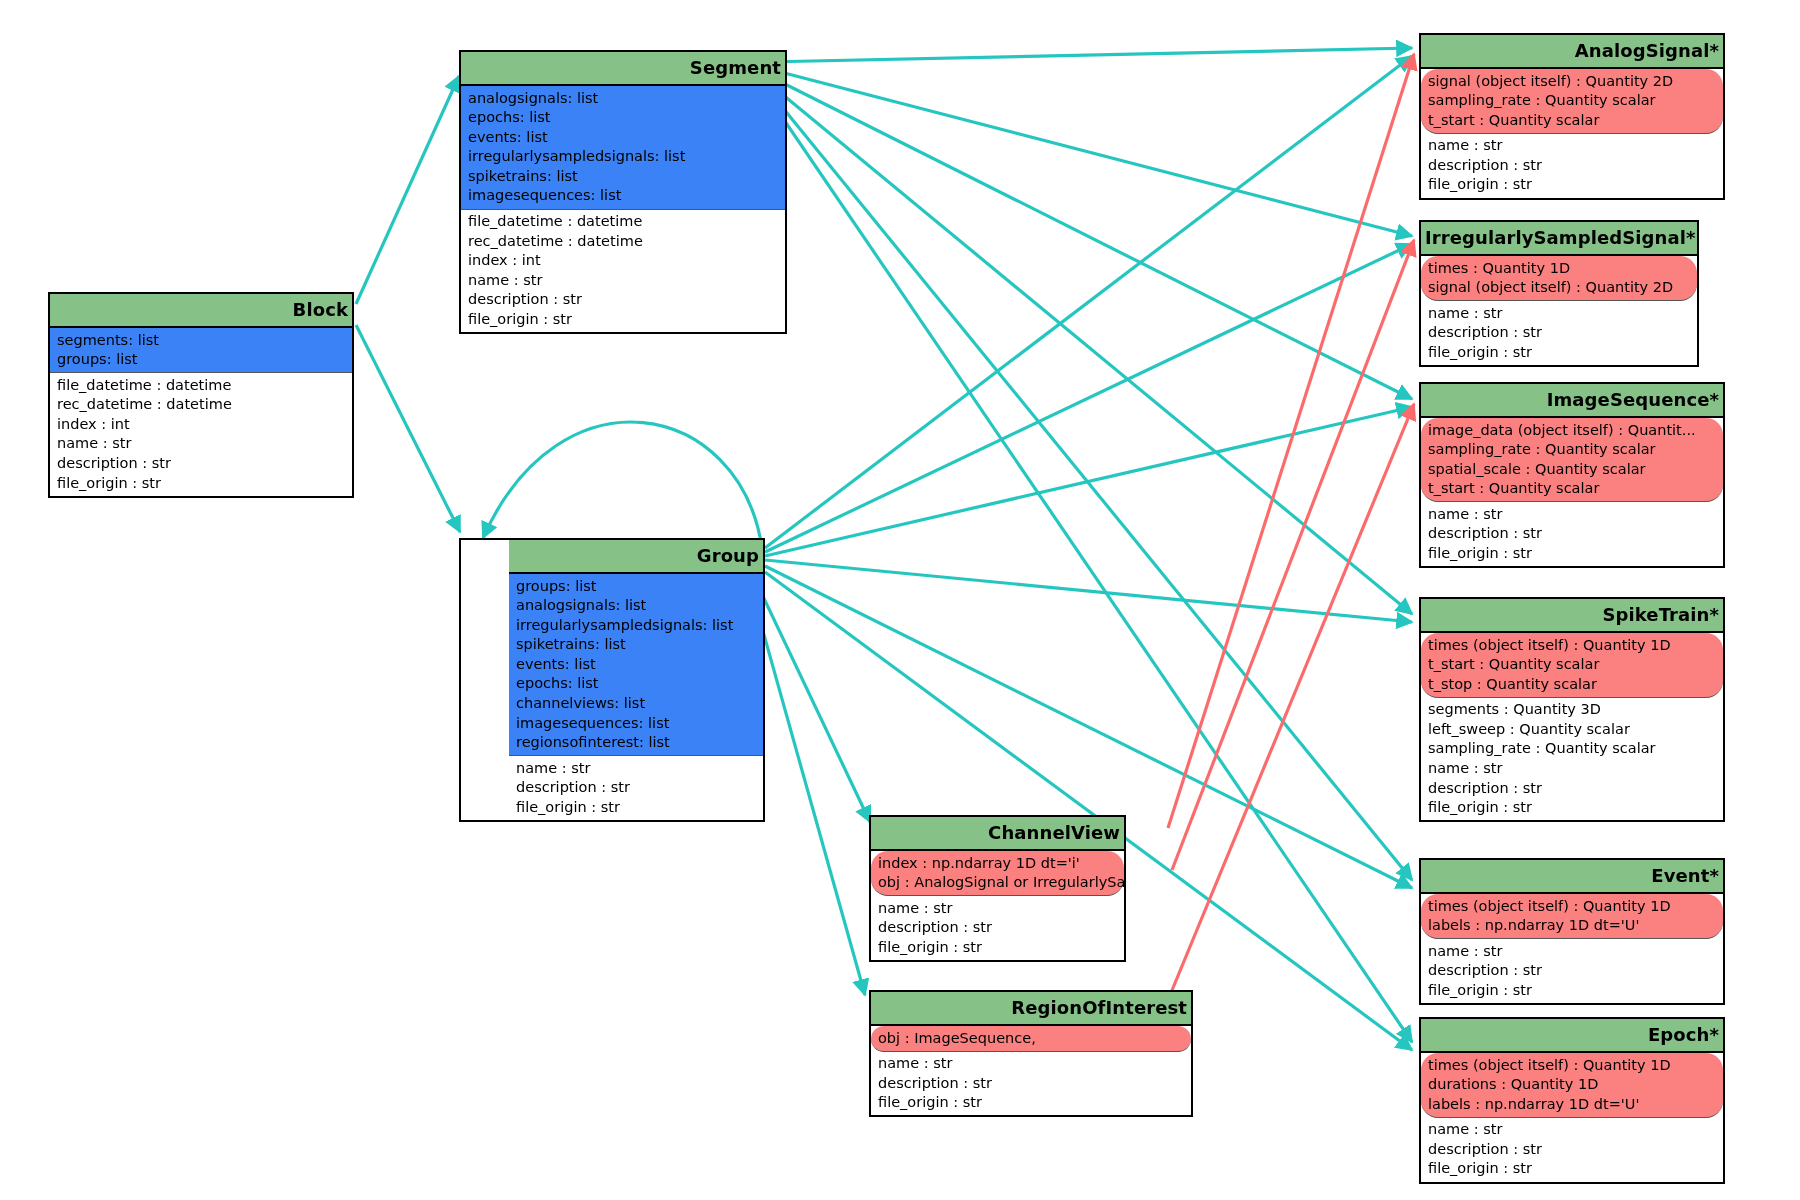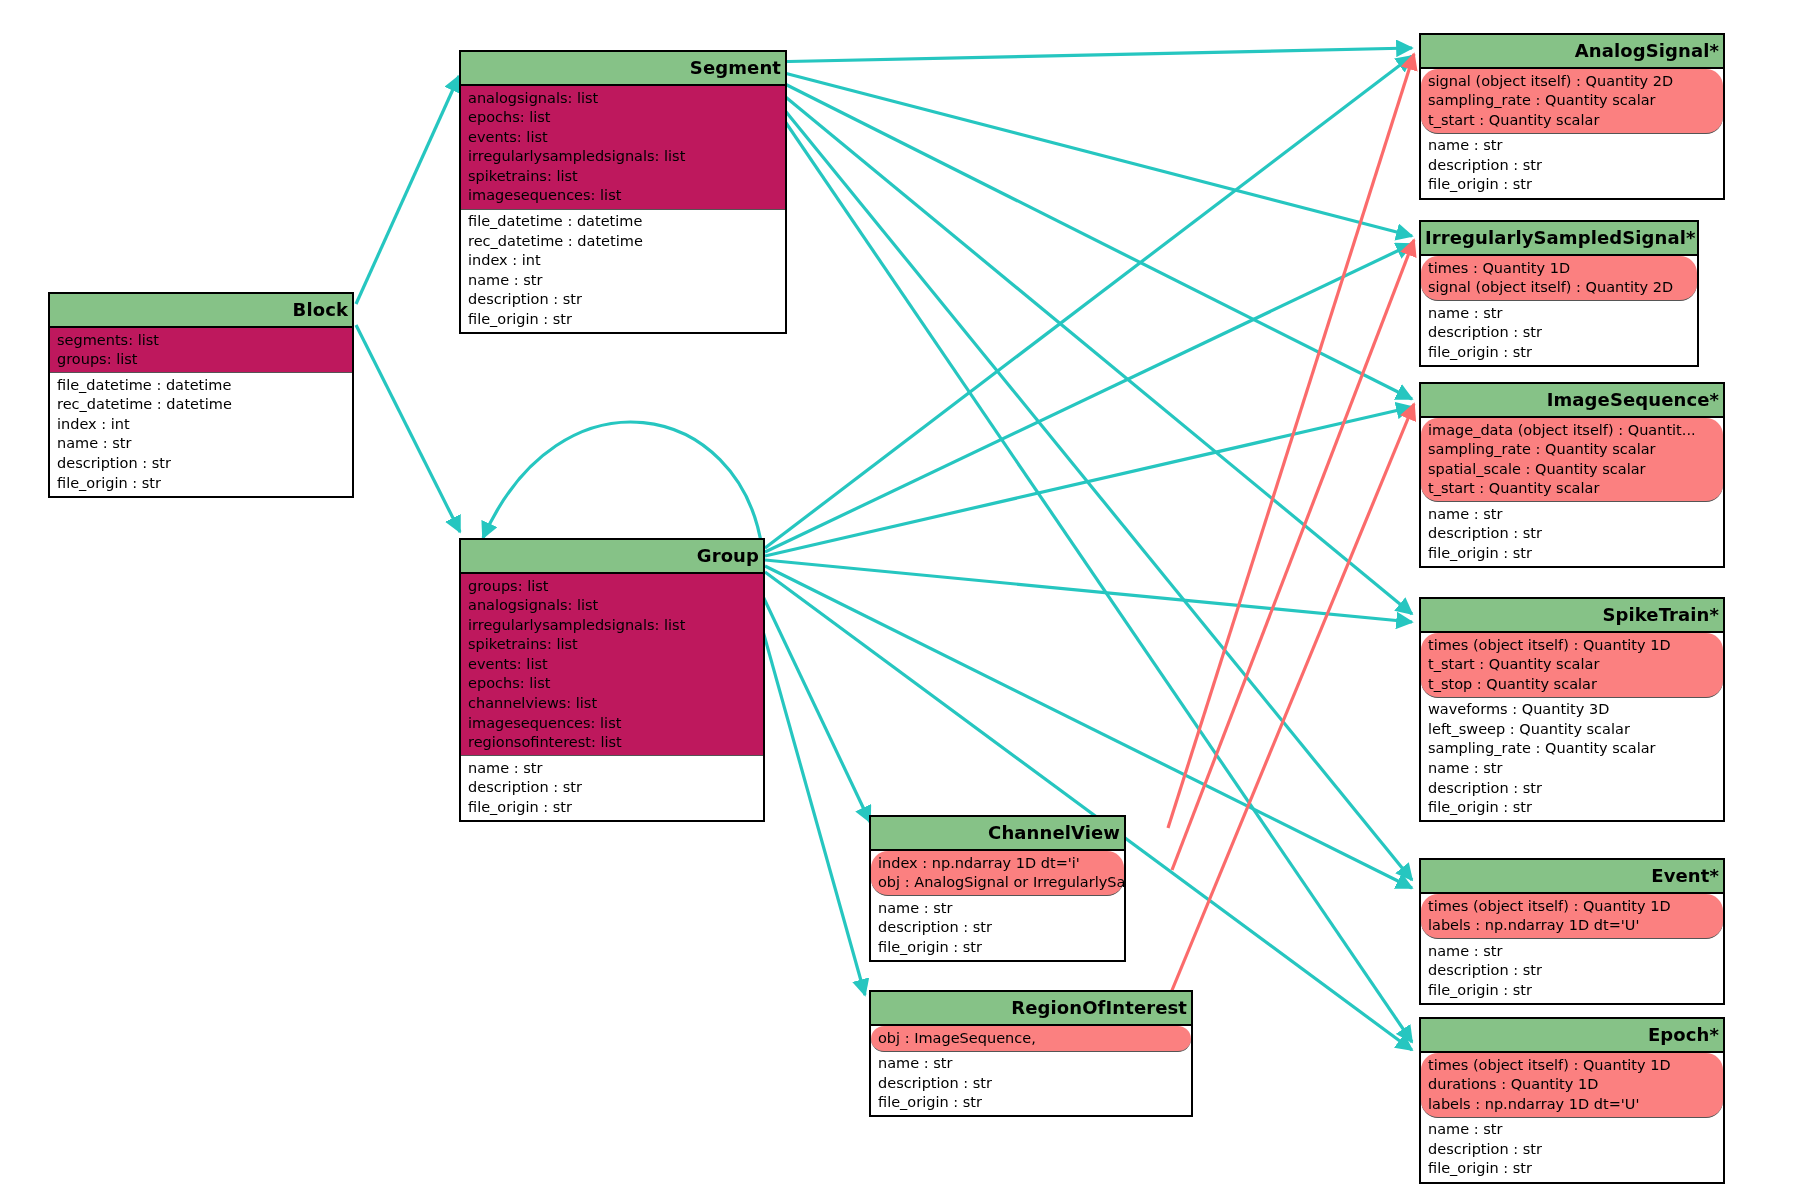--- a/index.html
+++ b/index.html
@@ -42,21 +42,21 @@
     font-weight: bold;
     font-size: 18px;
     color: #000000;
     padding: 5px 4px 6px 4px;
     letter-spacing: 0.1px;
   }
   .sect {
     padding: 2px 0 3px 0;
   }
   .sect.teal {
-    background: #be185d;
+    background: #3b82f6;
     border-bottom: 1.5px solid #555555;
   }
   .sect.red {
     background: #fb8080;
     border-bottom: 1.5px solid #555555;
     border-radius: 17px;
   }
   .sect.plain {
     background: #ffffff;
   }
@@ -146,21 +146,21 @@
     <div class="sect plain">
       <div class="attr">file_datetime :  datetime</div>
       <div class="attr">rec_datetime :  datetime</div>
       <div class="attr">index :  int</div>
       <div class="attr">name :  str</div>
       <div class="attr">description :  str</div>
       <div class="attr">file_origin :  str</div>
     </div>
   </div>
 
-  <div class="umlbox" style="left:459px; top:538px; width:306px;">
+  <div class="umlbox" style="left:459px; top:538px; width:306px;padding-left:48px;">
     <div class="uml-title">Group</div>
     <div class="sect teal">
       <div class="attr">groups: list</div>
       <div class="attr">analogsignals: list</div>
       <div class="attr">irregularlysampledsignals: list</div>
       <div class="attr">spiketrains: list</div>
       <div class="attr">events: list</div>
       <div class="attr">epochs: list</div>
       <div class="attr">channelviews: list</div>
       <div class="attr">imagesequences: list</div>
@@ -241,21 +241,21 @@
   </div>
 
   <div class="umlbox" style="left:1419px; top:597px; width:306px;">
     <div class="uml-title">SpikeTrain*</div>
     <div class="sect red">
       <div class="attr">times (object itself) :  Quantity 1D</div>
       <div class="attr">t_start :  Quantity scalar</div>
       <div class="attr">t_stop :  Quantity scalar</div>
     </div>
     <div class="sect plain">
-      <div class="attr">waveforms :  Quantity 3D</div>
+      <div class="attr">segments :  Quantity 3D</div>
       <div class="attr">left_sweep :  Quantity scalar</div>
       <div class="attr">sampling_rate :  Quantity scalar</div>
       <div class="attr">name :  str</div>
       <div class="attr">description :  str</div>
       <div class="attr">file_origin :  str</div>
     </div>
   </div>
 
   <div class="umlbox" style="left:1419px; top:858px; width:306px;">
     <div class="uml-title">Event*</div>

